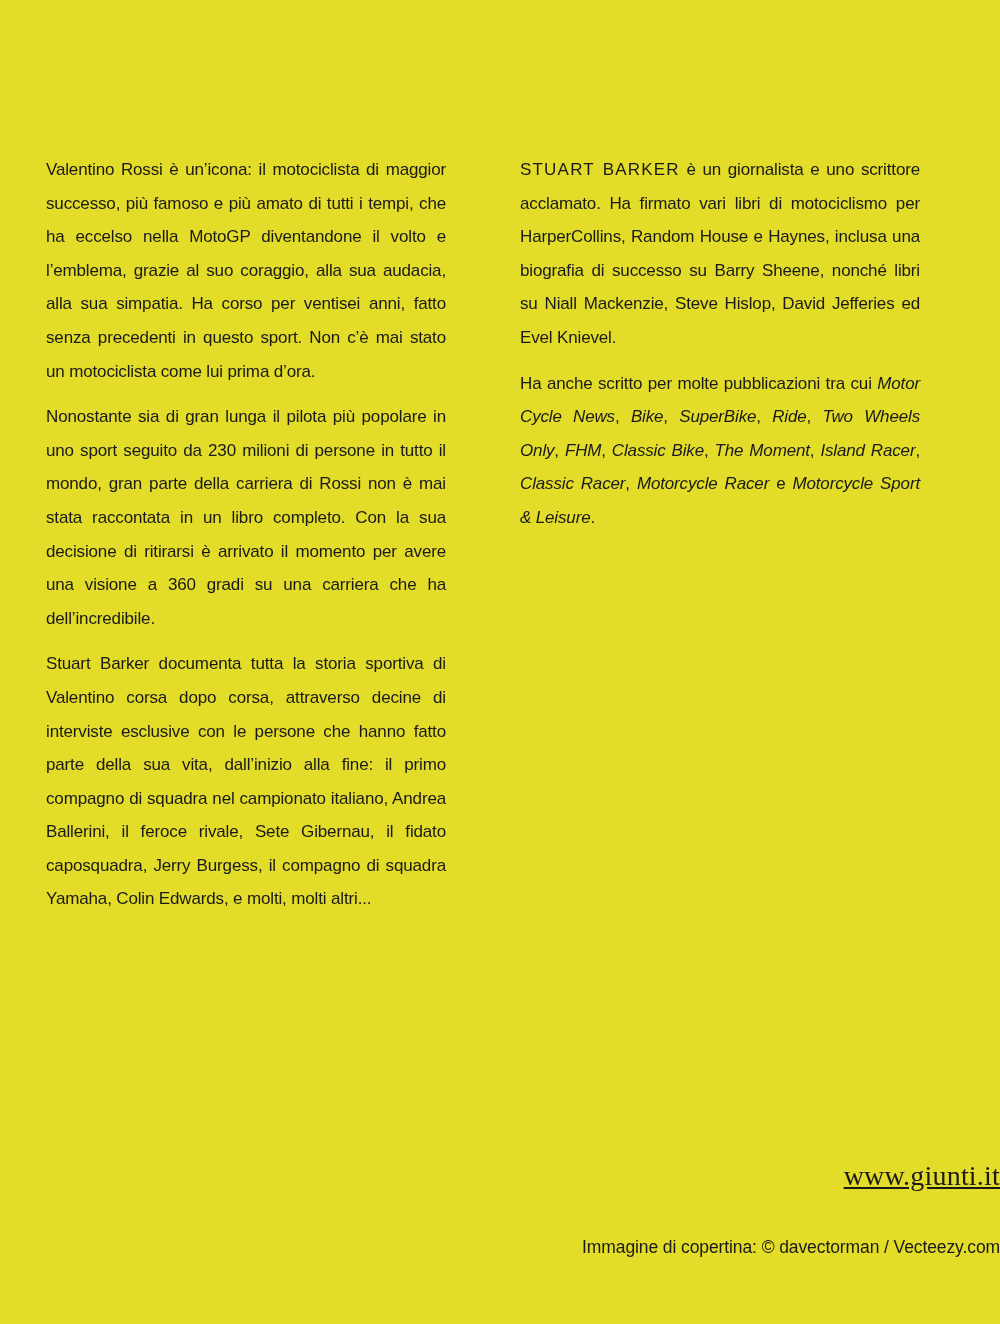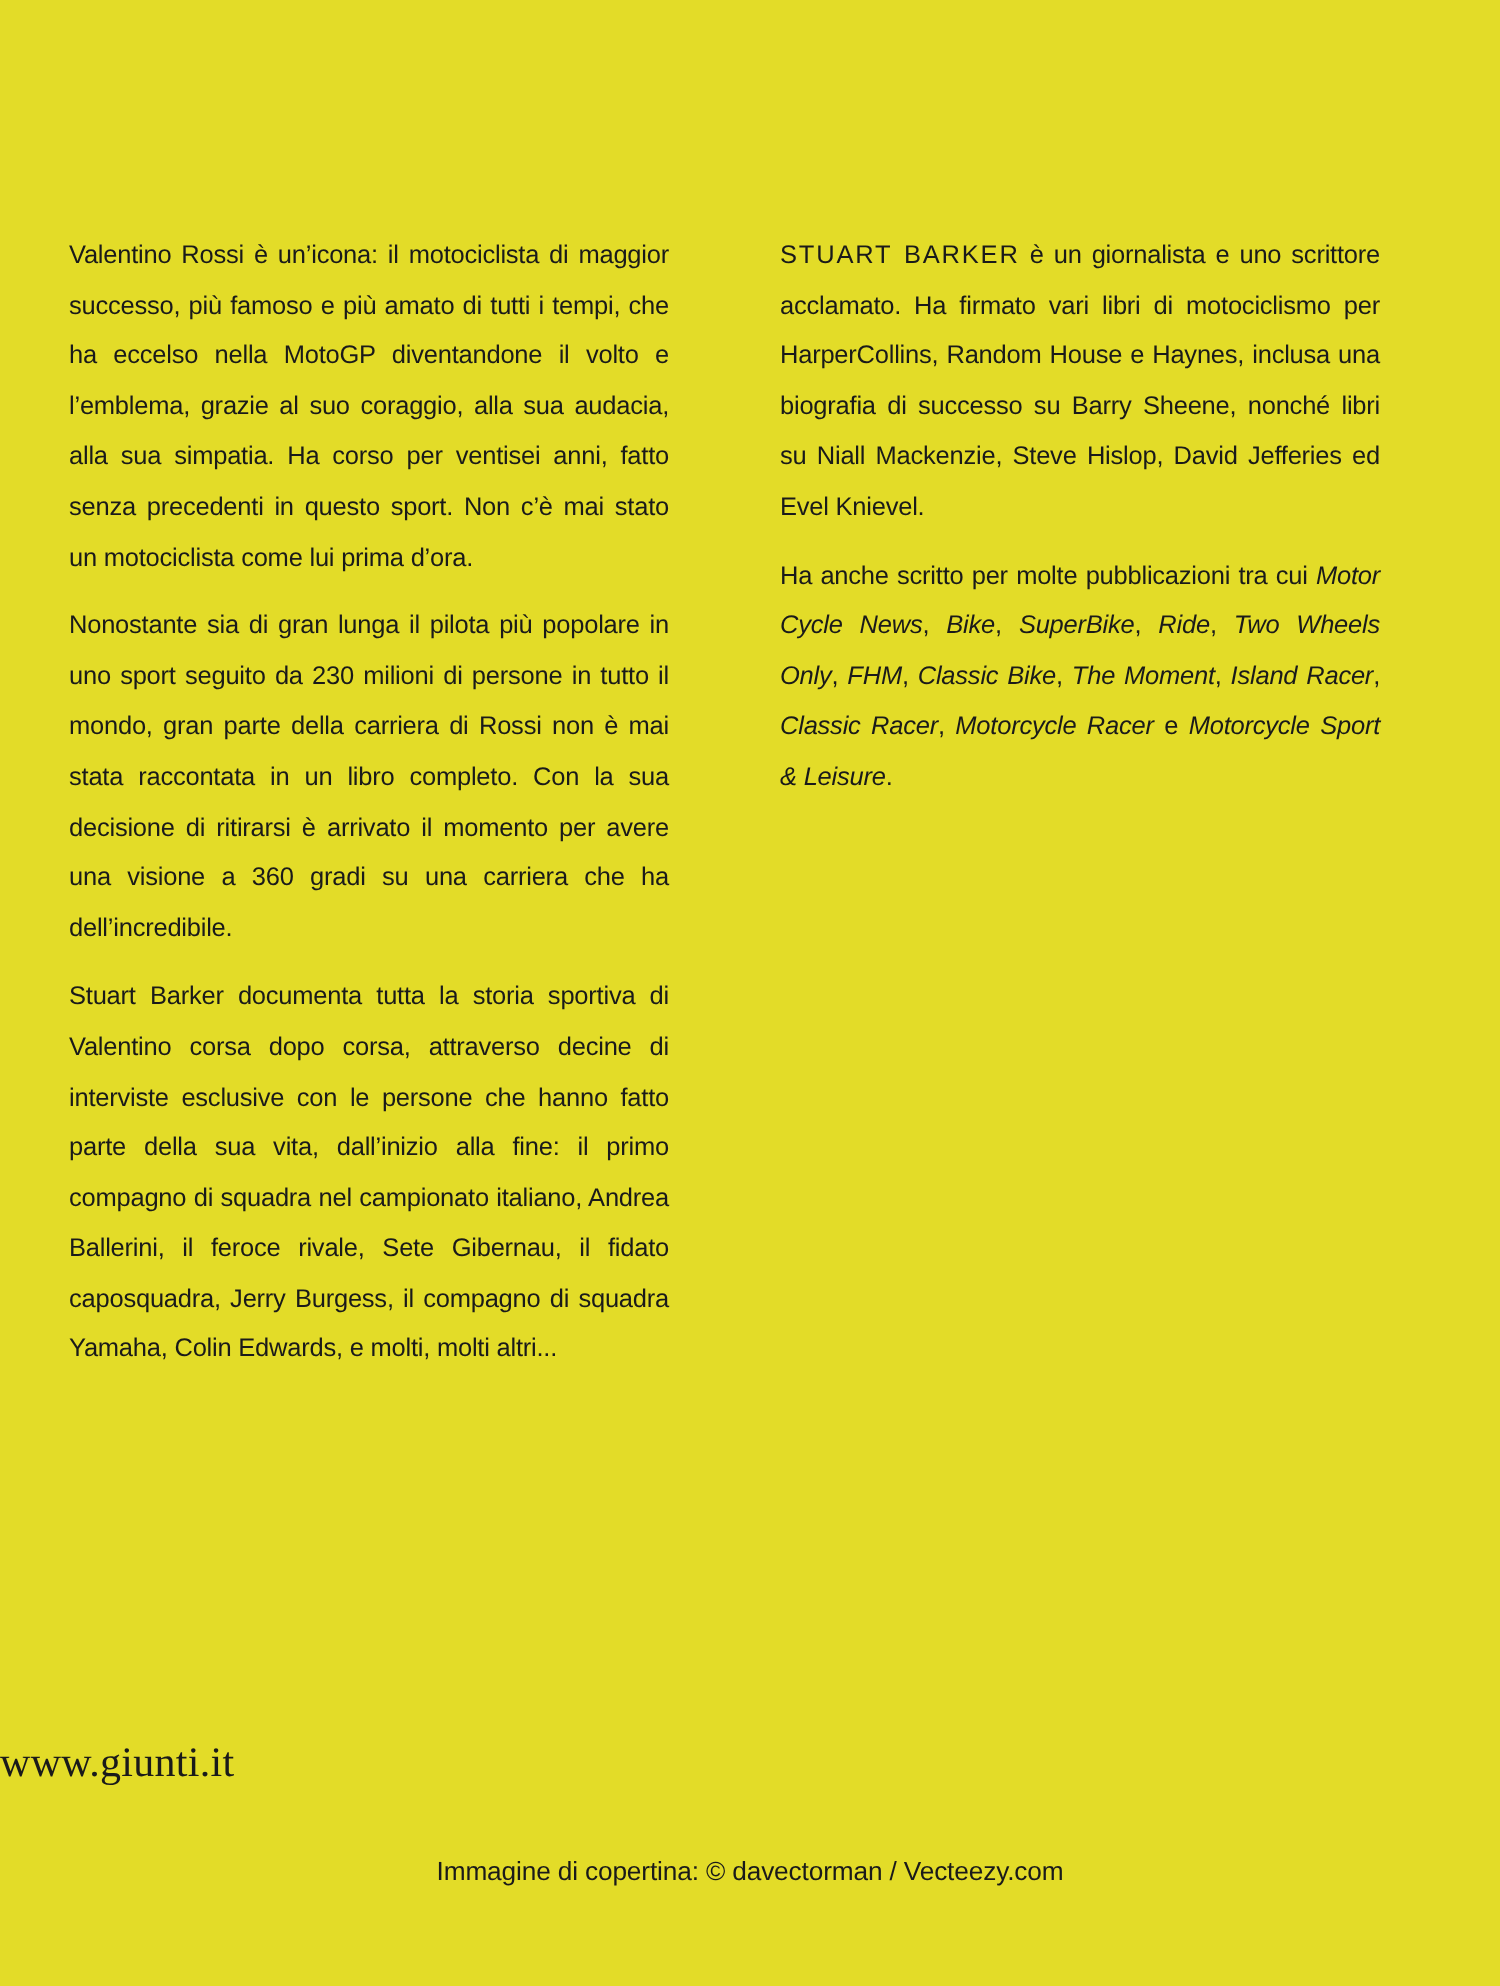--- a/index.html
+++ b/index.html
@@ -58,34 +58,35 @@
   .mag {
     font-style: italic;
   }
 
   
   .site-url {
     position: absolute;
     left: 0;
     right: 0;
     top: 1159px;
-    text-align: left;
+    text-align: right;
     font-family: "Liberation Serif", "DejaVu Serif", serif;
     font-size: 28px;
     line-height: 34px;
     letter-spacing: 0.2px;
     color: #1a1a1a;
+    text-decoration: underline;
   }
 
   .credit {
     position: absolute;
     left: 0;
     right: 0;
     top: 1236px;
-    text-align: center;
+    text-align: right;
     font-size: 17.5px;
     line-height: 22px;
     letter-spacing: -0.1px;
     font-stretch: condensed;
     color: #1a1a1a;
   }
 </style>
 </head>
 <body>
 

